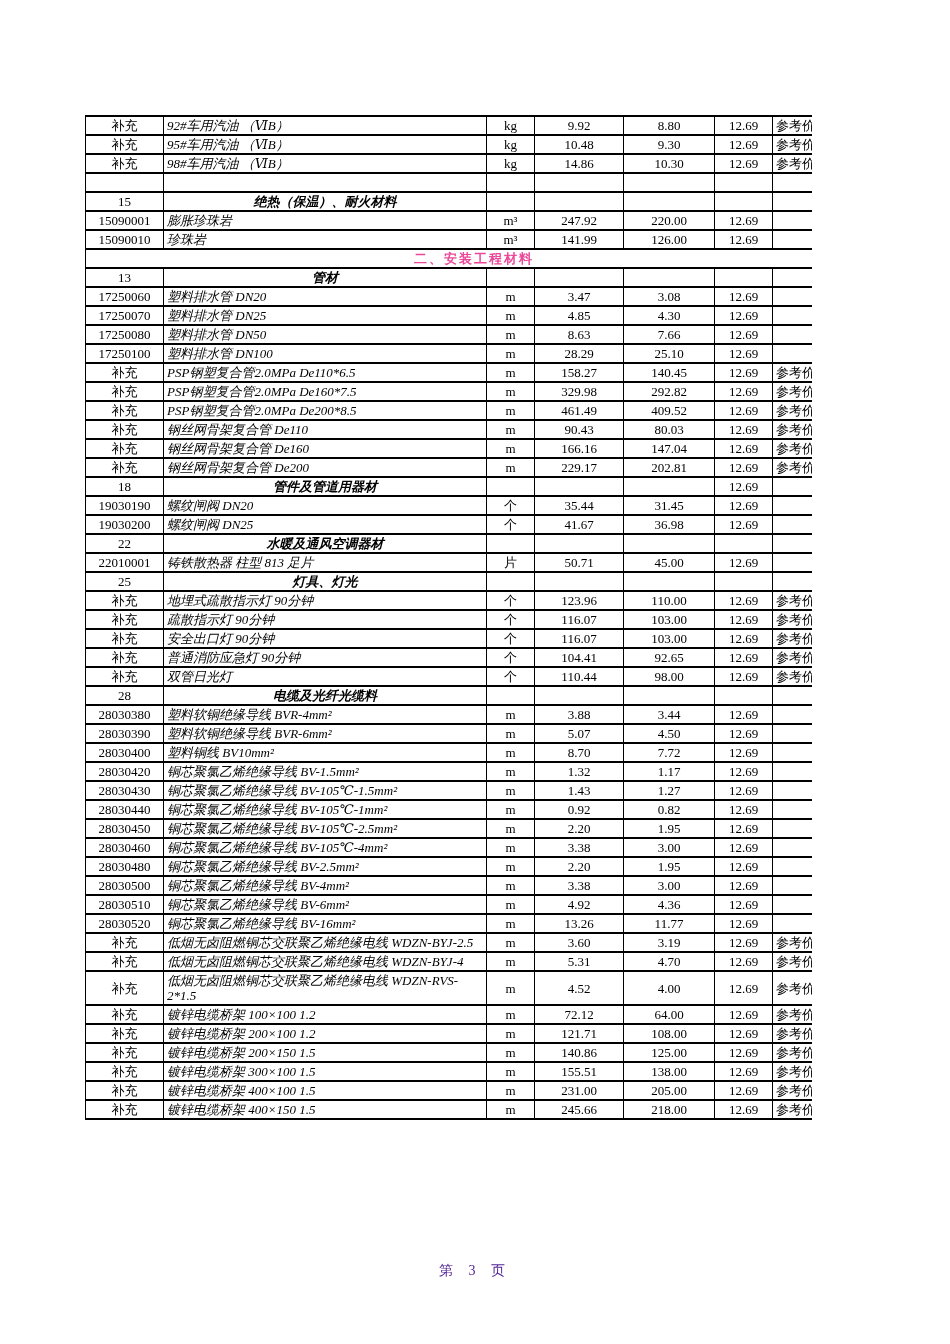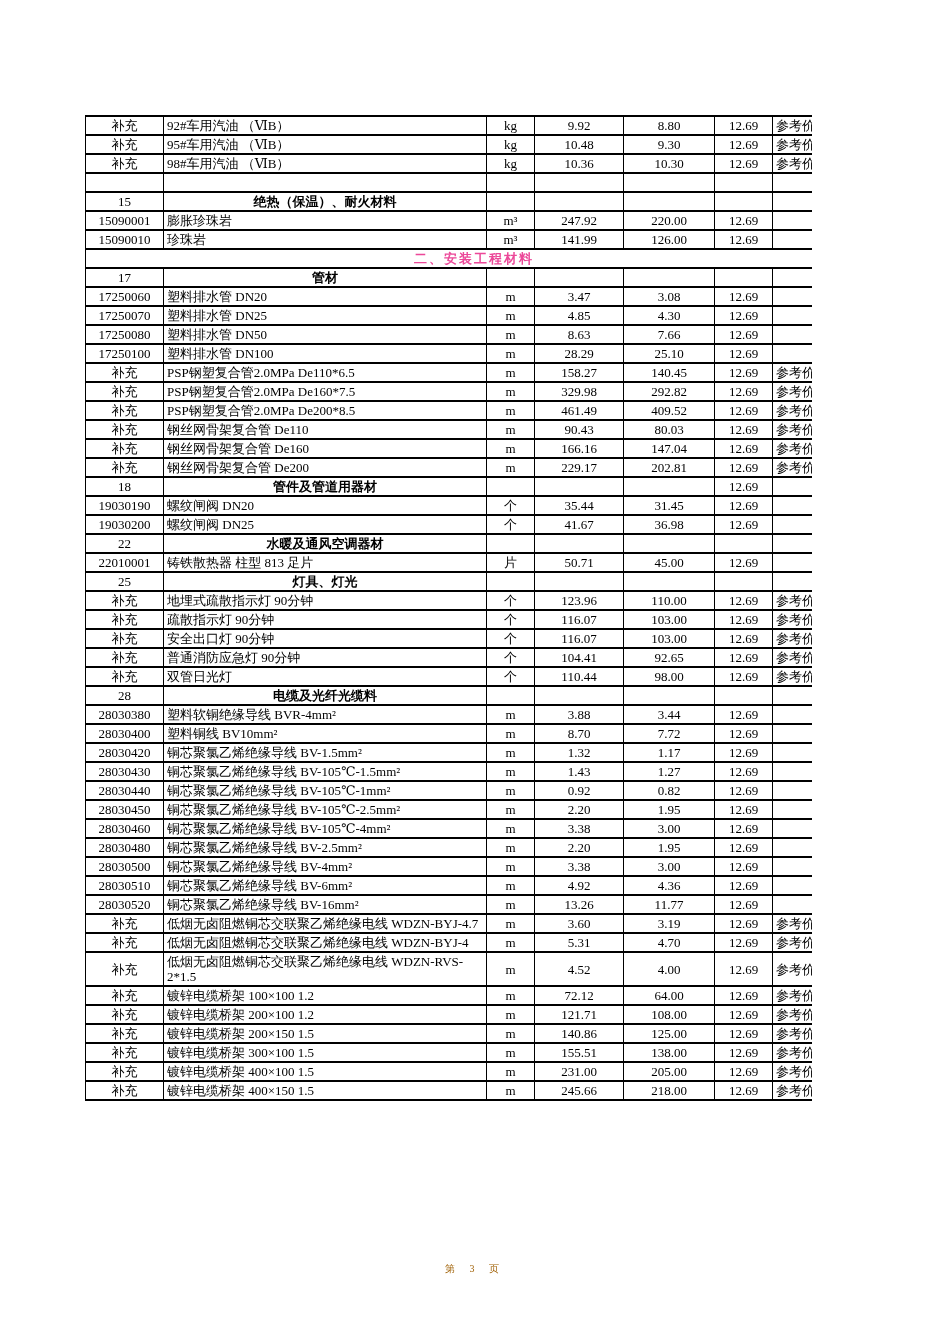--- a/index.html
+++ b/index.html
@@ -32,21 +32,21 @@
     font-size: 13px;
     line-height: 15px;
     height: 15px;
     padding: 1px 3px;
     overflow: hidden;
     vertical-align: middle;
     white-space: normal;
     word-break: break-word;
   }
   td.c0 { text-align: center; }                 
-  td.c1 { text-align: left; }                   
+  td.c1 { text-align: left; font-style: italic; }                   
   td.c2 { text-align: center; }                 
   td.c3, td.c4, td.c5 { text-align: center; }   
   td.c6 { }                 
   tr.sec td.c1 {
     font-weight: bold;
     text-align: center;
     font-size: 13px;
   }
   td.title-cell {
     height: 42px;
@@ -54,23 +54,23 @@
     font-weight: bold;
     font-size: 17px;
     letter-spacing: 2px;
   }
   .footer {
     position: absolute;
     left: 0;
     width: 950px;
     top: 1262px;
     text-align: center;
-    font-size: 10px;
+    font-size: 14px;
     letter-spacing: 6px;
-    color: #a16207;
+    color: #4c1d95;
   }
 </style>
 </head>
 <body>
 
 <div class="page">
 
   <table class="price-table">
     <colgroup>
       <col style="width:78px">
@@ -97,21 +97,21 @@
           <td class="c2">kg</td>
           <td class="c3">10.48</td>
           <td class="c4">9.30</td>
           <td class="c5">12.69</td>
           <td class="c6">参考价</td>
         </tr>
         <tr>
           <td class="c0">补充</td>
           <td class="c1">98#车用汽油 （ⅥB）</td>
           <td class="c2">kg</td>
-          <td class="c3">10.36</td>
+          <td class="c3">14.86</td>
           <td class="c4">10.30</td>
           <td class="c5">12.69</td>
           <td class="c6">参考价</td>
         </tr>
         <tr>
           <td class="c0"></td>
           <td class="c1"></td>
           <td class="c2"></td>
           <td class="c3"></td>
           <td class="c4"></td>
@@ -142,21 +142,21 @@
           <td class="c2">m³</td>
           <td class="c3">141.99</td>
           <td class="c4">126.00</td>
           <td class="c5">12.69</td>
           <td class="c6"></td>
         </tr>
         <tr>
           <td colspan="7" class="title-cell" style="color: #ec4899;">二、安装工程材料</td>
         </tr>
         <tr class="sec">
-          <td class="c0">17</td>
+          <td class="c0">13</td>
           <td class="c1">管材</td>
           <td class="c2"></td>
           <td class="c3"></td>
           <td class="c4"></td>
           <td class="c5"></td>
           <td class="c6"></td>
         </tr>
         <tr>
           <td class="c0">17250060</td>
           <td class="c1">塑料排水管 DN20</td>
@@ -358,20 +358,29 @@
         <tr>
           <td class="c0">28030380</td>
           <td class="c1">塑料软铜绝缘导线 BVR-4mm²</td>
           <td class="c2">m</td>
           <td class="c3">3.88</td>
           <td class="c4">3.44</td>
           <td class="c5">12.69</td>
           <td class="c6"></td>
         </tr>
         <tr>
+          <td class="c0">28030390</td>
+          <td class="c1">塑料软铜绝缘导线 BVR-6mm²</td>
+          <td class="c2">m</td>
+          <td class="c3">5.07</td>
+          <td class="c4">4.50</td>
+          <td class="c5">12.69</td>
+          <td class="c6"></td>
+        </tr>
+        <tr>
           <td class="c0">28030400</td>
           <td class="c1">塑料铜线 BV10mm²</td>
           <td class="c2">m</td>
           <td class="c3">8.70</td>
           <td class="c4">7.72</td>
           <td class="c5">12.69</td>
           <td class="c6"></td>
         </tr>
         <tr>
           <td class="c0">28030420</td>
@@ -449,21 +458,21 @@
           <td class="c0">28030520</td>
           <td class="c1">铜芯聚氯乙烯绝缘导线 BV-16mm²</td>
           <td class="c2">m</td>
           <td class="c3">13.26</td>
           <td class="c4">11.77</td>
           <td class="c5">12.69</td>
           <td class="c6"></td>
         </tr>
         <tr>
           <td class="c0">补充</td>
-          <td class="c1">低烟无卤阻燃铜芯交联聚乙烯绝缘电线 WDZN-BYJ-4.7</td>
+          <td class="c1">低烟无卤阻燃铜芯交联聚乙烯绝缘电线 WDZN-BYJ-2.5</td>
           <td class="c2">m</td>
           <td class="c3">3.60</td>
           <td class="c4">3.19</td>
           <td class="c5">12.69</td>
           <td class="c6">参考价</td>
         </tr>
         <tr>
           <td class="c0">补充</td>
           <td class="c1">低烟无卤阻燃铜芯交联聚乙烯绝缘电线 WDZN-BYJ-4</td>
           <td class="c2">m</td>

